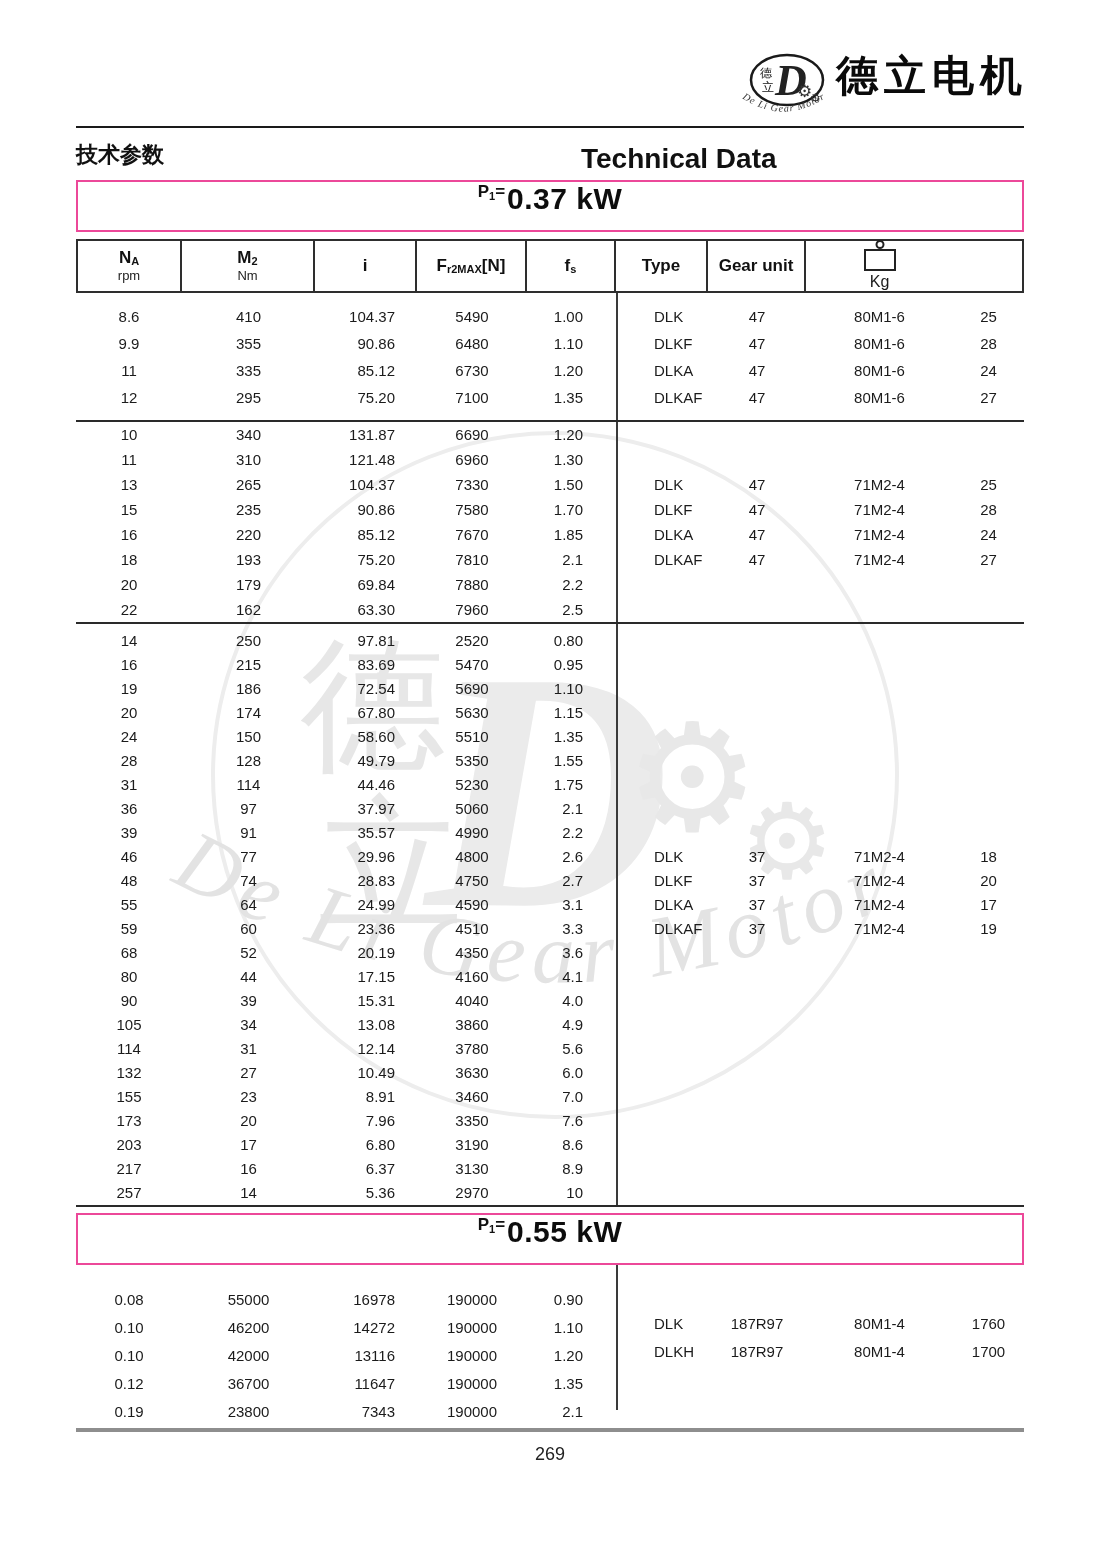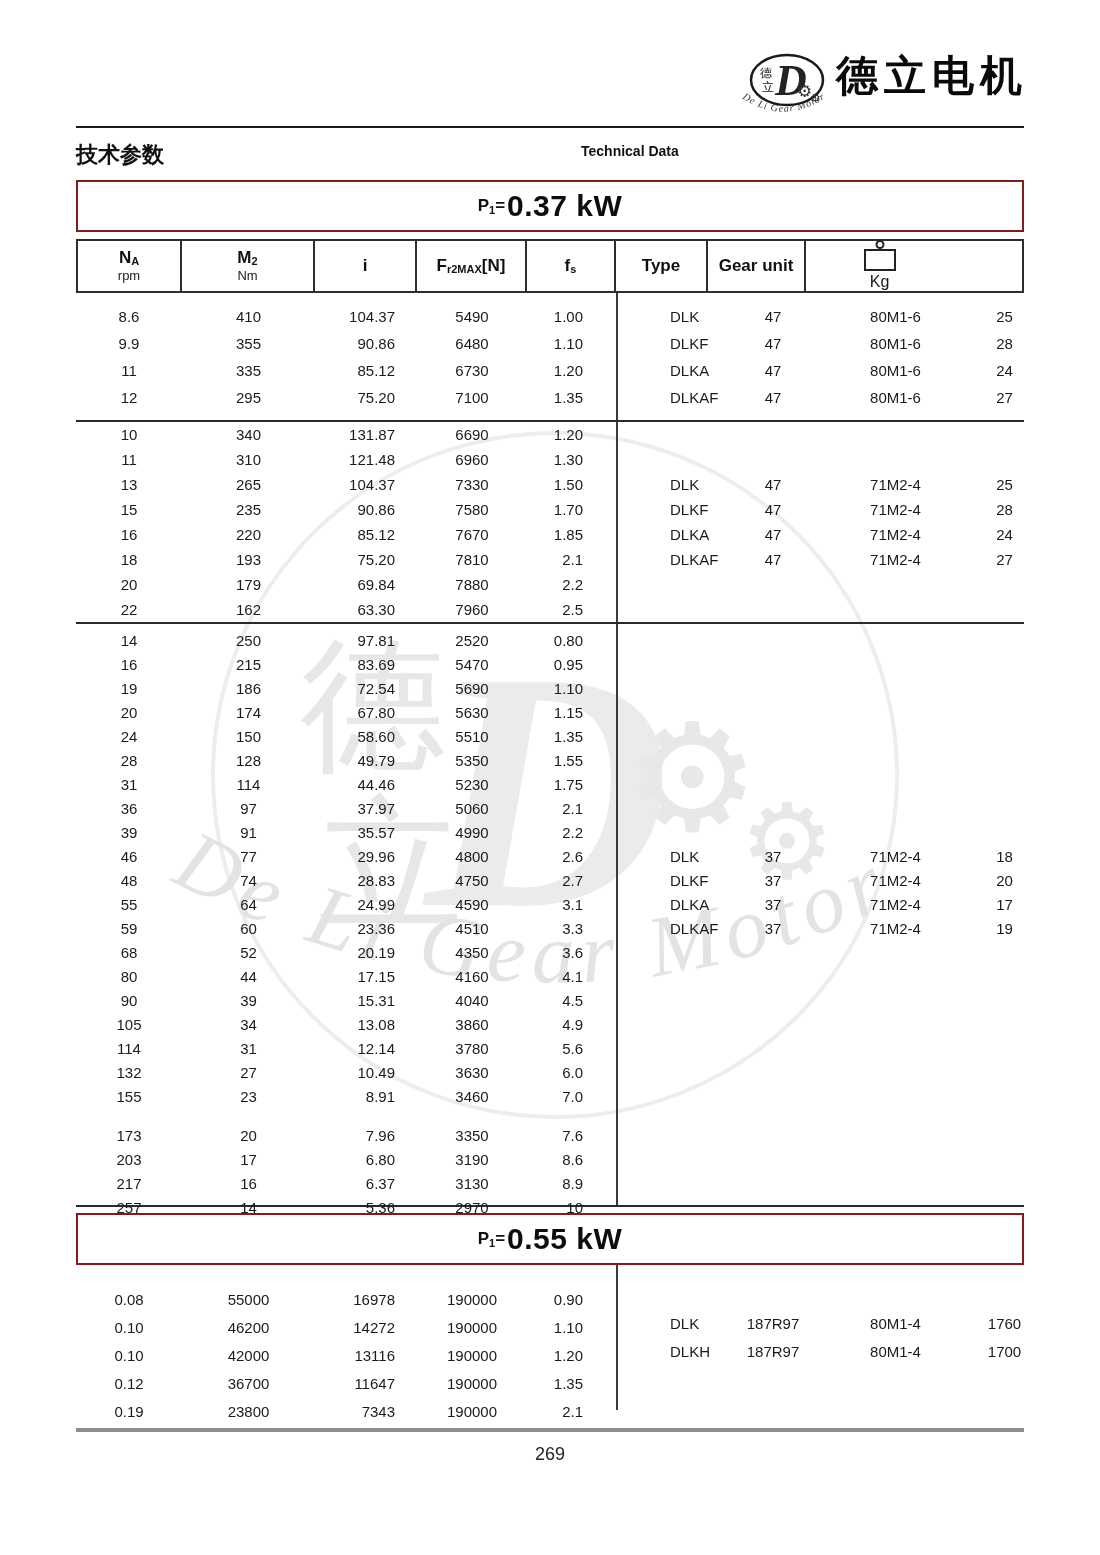--- a/index.html
+++ b/index.html
@@ -11,25 +11,25 @@
   
   .brandbar{position:relative;height:126px;}
   .logo-svg{position:absolute;left:556px;top:42px;overflow:visible;}
   .brand-cn{position:absolute;right:-4px;top:48px;font-family:"DejaVu Serif",serif;
             font-weight:bold;font-size:42px;letter-spacing:6px;color:#0a0a0a;white-space:nowrap;}
   .toprule{height:2px;background:#1a1a1a;}
 
   
   .sec-titles{position:relative;height:32px;margin-top:12px;}
   .t-cn{font-size:22px;font-weight:bold;color:#111;}
-  .t-en{position:absolute;left:505px;top:3px;font-size:14px;font-weight:bold;color:#111;}
+  .t-en{position:absolute;left:505px;top:3px;font-size:28px;font-weight:bold;color:#111;}
 
   
-  .power-box{margin-top:8px;height:52px;border:2px solid #7f1d1d;box-sizing:border-box;
-             display:flex;align-items:center;justify-content:center;}
+  .power-box{margin-top:8px;height:52px;border:2px solid #ec4899;box-sizing:border-box;
+             display:flex;align-items:flex-start;justify-content:center;}
   .power-box.second{margin-top:6px;}
   .pp{font-size:17px;font-weight:bold;color:#111;}
   .pp sub{font-size:11px;vertical-align:-3px;}
   .pv{font-size:30px;font-weight:bold;color:#0d0d0d;margin-left:2px;letter-spacing:.5px;}
 
   
   .thead{margin-top:7px;height:54px;border:2px solid #2e2e2e;box-sizing:border-box;
          display:grid;grid-template-columns:104px 133px 102px 110px 89px 92px 98px 147px 1fr;}
   .hc{border-right:2px solid #2e2e2e;display:flex;flex-direction:column;align-items:center;
       justify-content:center;line-height:1.1;}
@@ -42,21 +42,21 @@
   .kgbox::before{content:'';position:absolute;left:50%;top:-11px;transform:translateX(-50%);
                  width:5px;height:5px;border:2px solid #222;border-radius:50%;}
 
   
   .block{position:relative;box-sizing:border-box;}
   .block::before{content:'';position:absolute;left:540px;top:0;height:100%;width:2px;background:#3a3a3a;}
   .drow{display:grid;grid-template-columns:106px 133px 102px 110px 89px;align-items:center;}
   .c{font-size:15px;color:#1b1b1b;text-align:center;}
   .c2{text-align:right;padding-right:22px;}
   .c4{text-align:right;padding-right:33px;}
-  .right{position:absolute;left:556px;width:408px;}
+  .right{position:absolute;left:540px;width:408px;}
   .rrow{display:grid;grid-template-columns:92px 98px 147px 71px;align-items:center;}
   .rc{font-size:15px;color:#1b1b1b;text-align:center;}
   .rc0{text-align:left;padding-left:38px;}
 
   .rule{height:2px;background:#2a2a2a;}
   .grayrule{margin-top:18px;height:4px;background:#8e8e8e;}
   .pagenum{margin-top:12px;text-align:center;font-size:18px;color:#222;}
 </style>
 </head>
 <body>
@@ -387,21 +387,21 @@
             <span class="c c1">44</span>
             <span class="c c2">17.15</span>
             <span class="c c3">4160</span>
             <span class="c c4">4.1</span>
           </div>
           <div class="drow" style="height: 24px;">
             <span class="c c0">90</span>
             <span class="c c1">39</span>
             <span class="c c2">15.31</span>
             <span class="c c3">4040</span>
-            <span class="c c4">4.5</span>
+            <span class="c c4">4.0</span>
           </div>
           <div class="drow" style="height: 24px;">
             <span class="c c0">105</span>
             <span class="c c1">34</span>
             <span class="c c2">13.08</span>
             <span class="c c3">3860</span>
             <span class="c c4">4.9</span>
           </div>
           <div class="drow" style="height: 24px;">
             <span class="c c0">114</span>
@@ -417,21 +417,21 @@
             <span class="c c3">3630</span>
             <span class="c c4">6.0</span>
           </div>
           <div class="drow" style="height: 24px;">
             <span class="c c0">155</span>
             <span class="c c1">23</span>
             <span class="c c2">8.91</span>
             <span class="c c3">3460</span>
             <span class="c c4">7.0</span>
           </div>
-          <div class="drow" style="height: 24px; margin-top: 15px;">
+          <div class="drow" style="height: 24px;">
             <span class="c c0">173</span>
             <span class="c c1">20</span>
             <span class="c c2">7.96</span>
             <span class="c c3">3350</span>
             <span class="c c4">7.6</span>
           </div>
           <div class="drow" style="height: 24px;">
             <span class="c c0">203</span>
             <span class="c c1">17</span>
             <span class="c c2">6.80</span>

